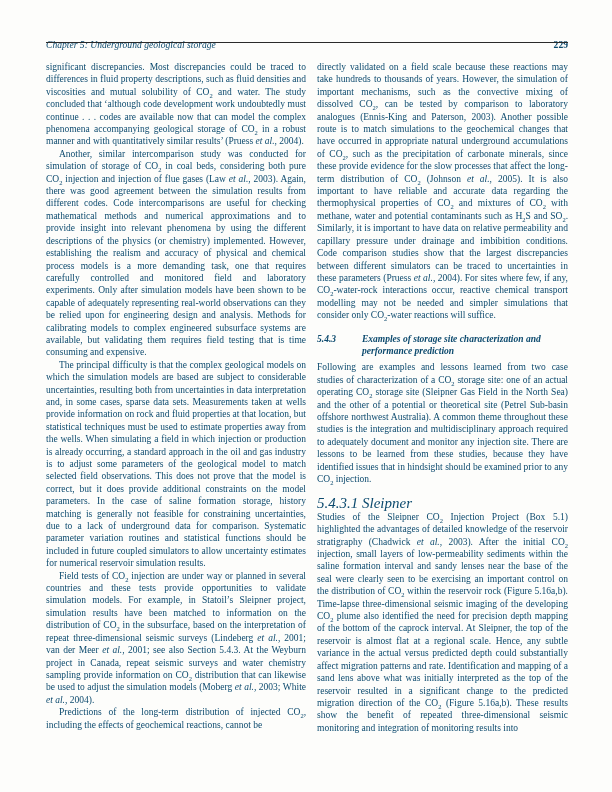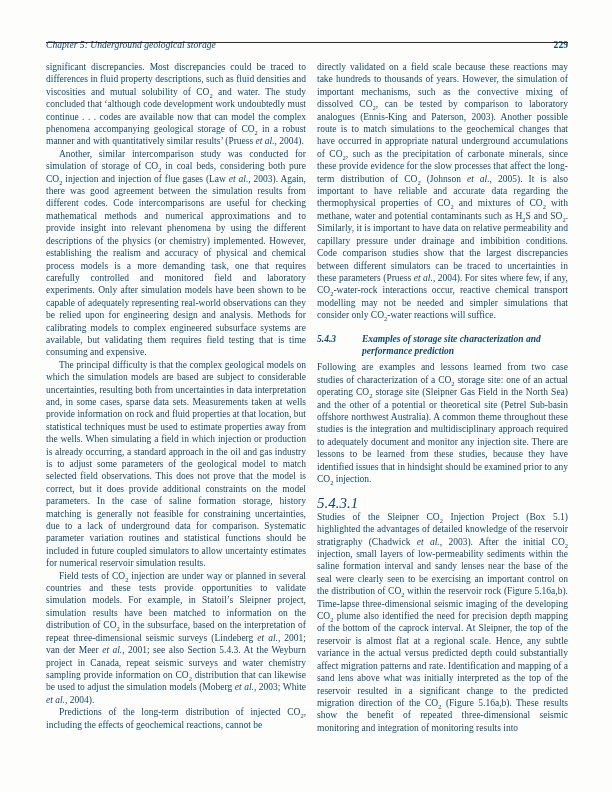--- a/index.html
+++ b/index.html
@@ -72,17 +72,18 @@
       </div>
     <div class="col col-right">
         <p class="para">directly validated on a field scale because these reactions may take hundreds to thousands of years. However, the simulation of important mechanisms, such as the convective mixing of dissolved CO<sub>2</sub>, can be tested by comparison to laboratory analogues (Ennis-King and Paterson, 2003). Another possible route is to match simulations to the geochemical changes that have occurred in appropriate natural underground accumulations of CO<sub>2</sub>, such as the precipitation of carbonate minerals, since these provide evidence for the slow processes that affect the long-term distribution of CO<sub>2</sub> (Johnson <em>et al.</em>, 2005). It is also important to have reliable and accurate data regarding the thermophysical properties of CO<sub>2</sub> and mixtures of CO<sub>2</sub> with methane, water and potential contaminants such as H<sub>2</sub>S and SO<sub>2</sub>. Similarly, it is important to have data on relative permeability and capillary pressure under drainage and imbibition conditions. Code comparison studies show that the largest discrepancies between different simulators can be traced to uncertainties in these parameters (Pruess <em>et al.</em>, 2004). For sites where few, if any, CO<sub>2</sub>-water-rock interactions occur, reactive chemical transport modelling may not be needed and simpler simulations that consider only CO<sub>2</sub>-water reactions will suffice.</p>
         <div class="h-sec">
           <span class="hnum">5.4.3</span>
           <span class="htitle">Examples of storage site characterization and performance prediction</span>
         </div>
         <p class="para">Following are examples and lessons learned from two case studies of characterization of a CO<sub>2</sub> storage site: one of an actual operating CO<sub>2</sub> storage site (Sleipner Gas Field in the North Sea) and the other of a potential or theoretical site (Petrel Sub-basin offshore northwest Australia). A common theme throughout these studies is the integration and multidisciplinary approach required to adequately document and monitor any injection site. There are lessons to be learned from these studies, because they have identified issues that in hindsight should be examined prior to any CO<sub>2</sub> injection.</p>
         <div class="h-sub">
           <span class="hnum">5.4.3.1</span>
+          <span class="htitle">Sleipner</span>
         </div>
         <p class="para">Studies of the Sleipner CO<sub>2</sub> Injection Project (Box 5.1) highlighted the advantages of detailed knowledge of the reservoir stratigraphy (Chadwick <em>et al.</em>, 2003). After the initial CO<sub>2</sub> injection, small layers of low-permeability sediments within the saline formation interval and sandy lenses near the base of the seal were clearly seen to be exercising an important control on the distribution of CO<sub>2</sub> within the reservoir rock (Figure 5.16a,b). Time-lapse three-dimensional seismic imaging of the developing CO<sub>2</sub> plume also identified the need for precision depth mapping of the bottom of the caprock interval. At Sleipner, the top of the reservoir is almost flat at a regional scale. Hence, any subtle variance in the actual versus predicted depth could substantially affect migration patterns and rate. Identification and mapping of a sand lens above what was initially interpreted as the top of the reservoir resulted in a significant change to the predicted migration direction of the CO<sub>2</sub> (Figure 5.16a,b). These results show the benefit of repeated three-dimensional seismic monitoring and integration of monitoring results into</p>
       </div>
   </div>
 </div>
 
 </body></html>

